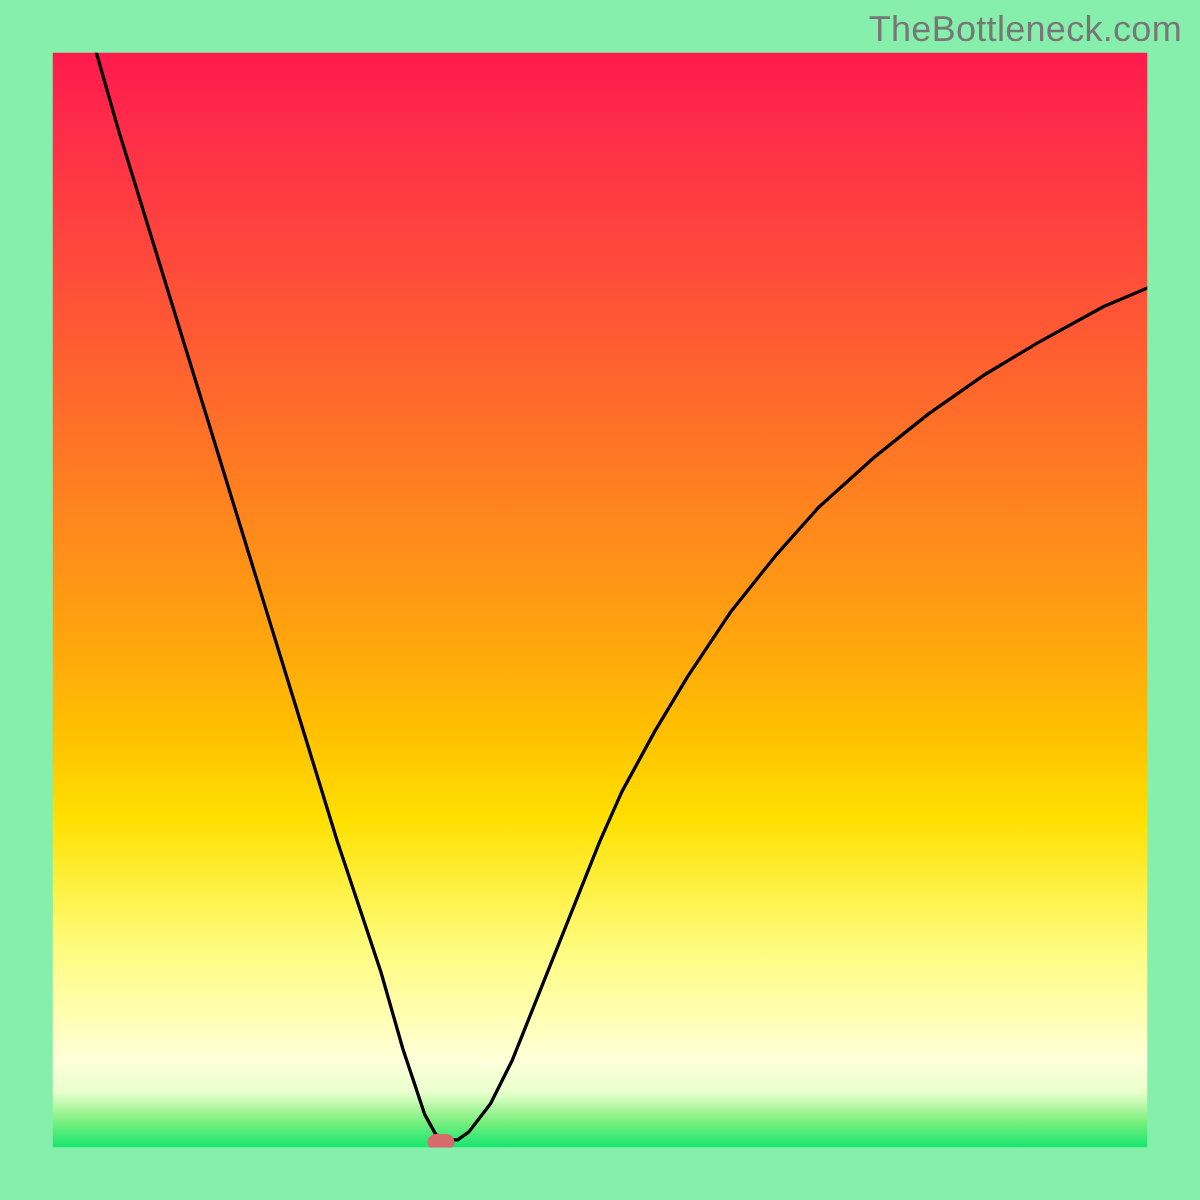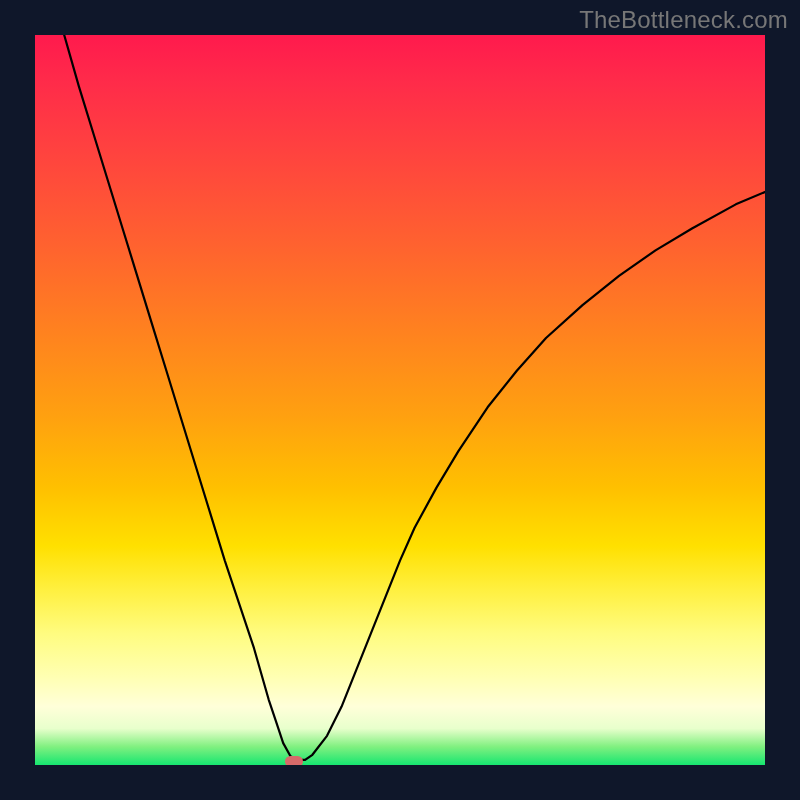--- a/index.html
+++ b/index.html
@@ -10,21 +10,21 @@
     background: #000;
     overflow: hidden;
     font-family: Arial, Helvetica, sans-serif;
   }
   .frame {
     position: absolute;
     top: 0;
     left: 0;
     width: 800px;
     height: 800px;
-    background: #0f172a;
+    background: #86efac;
   }
   .plot {
     position: absolute;
     top: 35px;
     left: 35px;
     width: 730px;
     height: 730px;
     overflow: hidden;
   }
   .gradient-fill {

